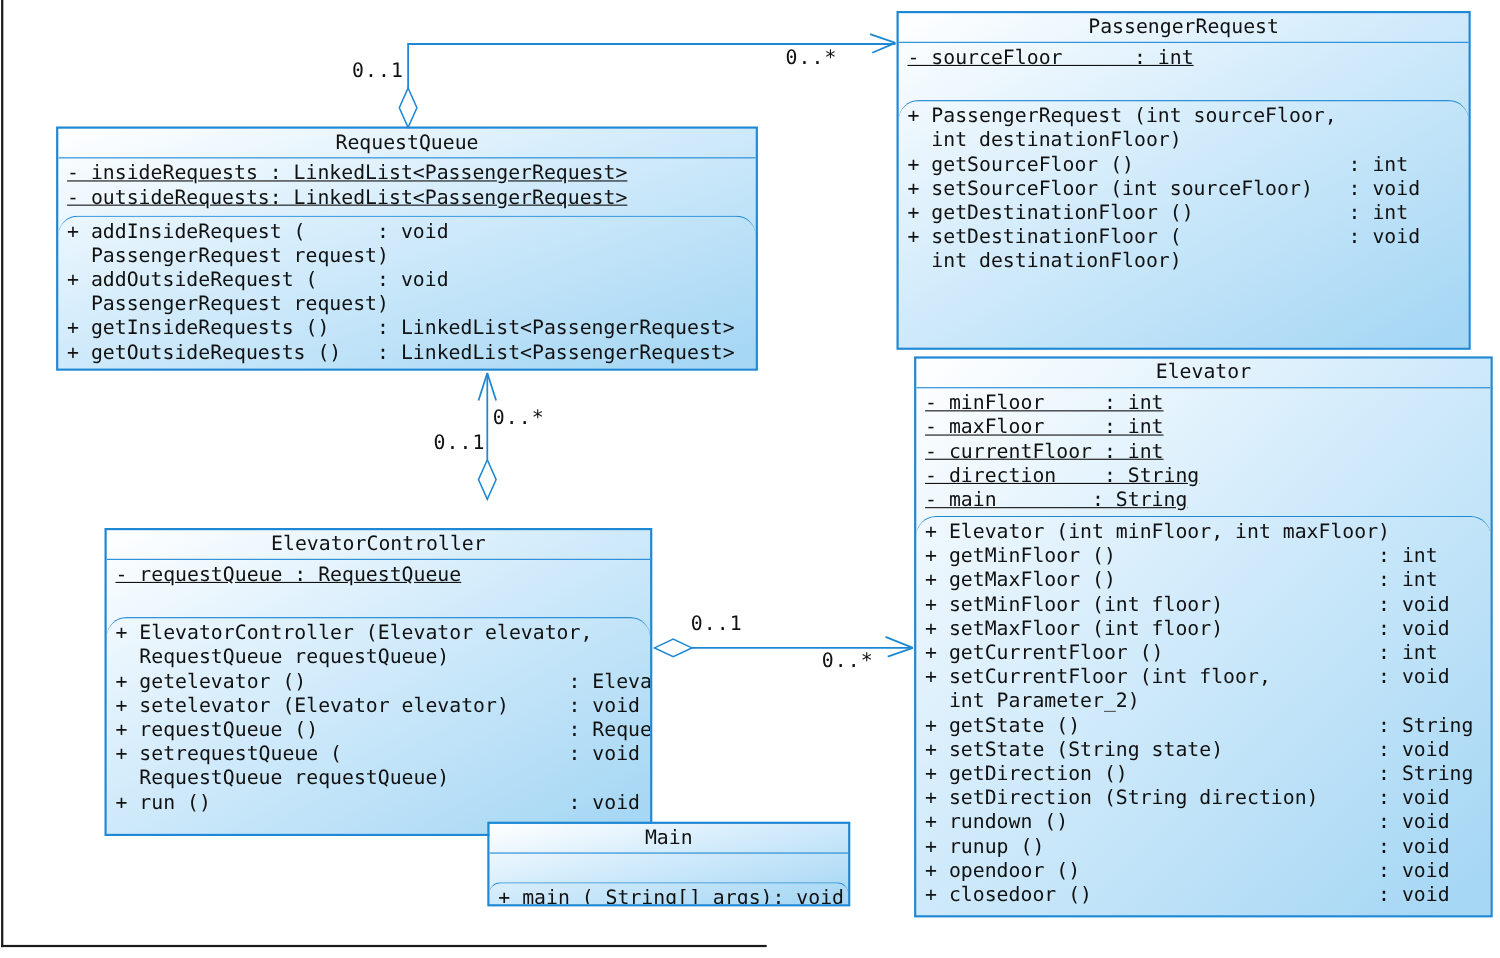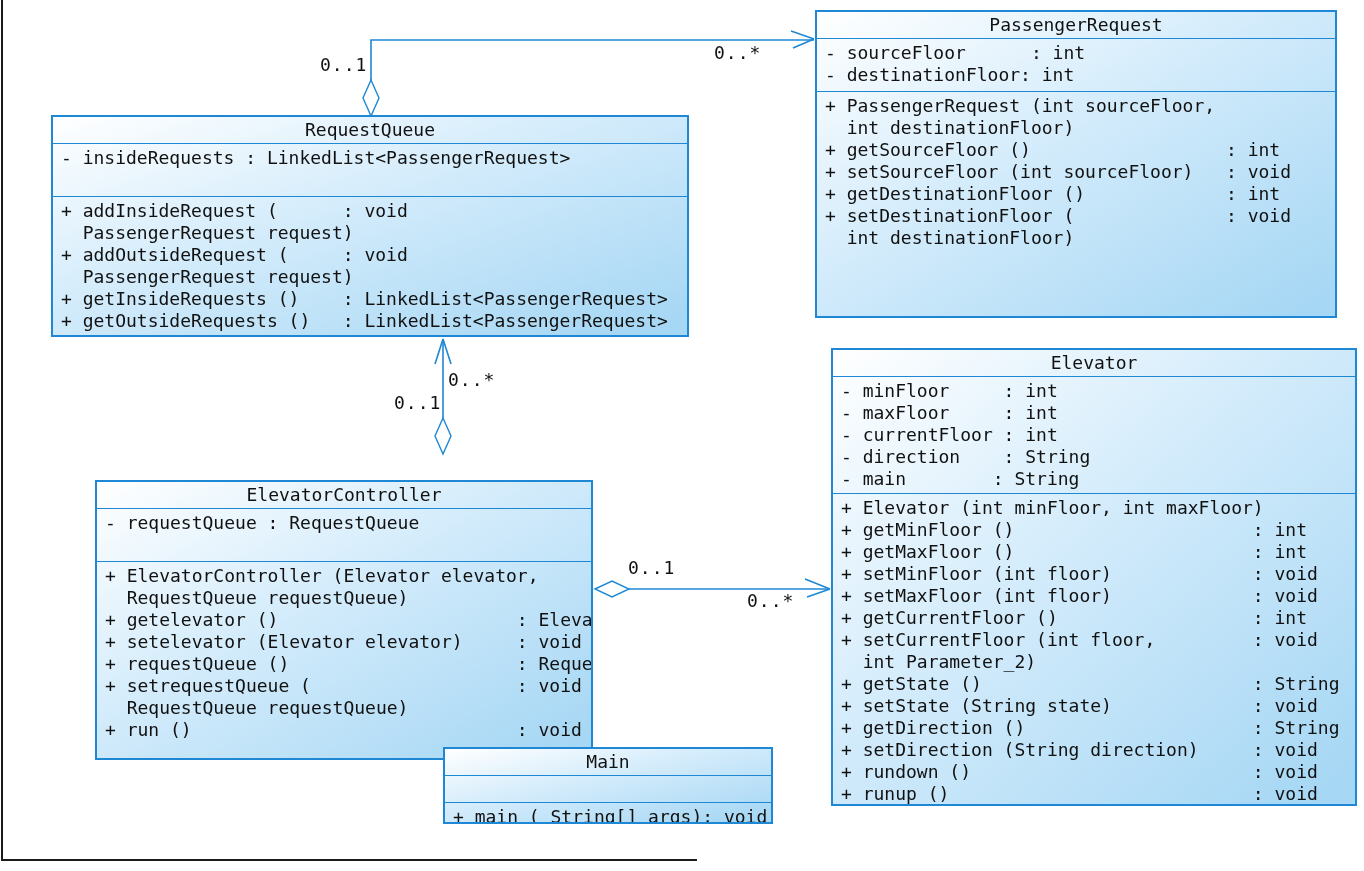--- a/index.html
+++ b/index.html
@@ -29,26 +29,26 @@
     display:flex;flex-direction:column;
     overflow:hidden;
   }
   .cls-title{
     height:26px;line-height:26px;text-align:center;
     font-size:18px;white-space:pre;flex:0 0 auto;
   }
   .cls-attrs{
     border-top:1px solid var(--line);
     flex:0 0 auto;box-sizing:border-box;
-    padding:3px 16px 0 8px;overflow:hidden;
+    padding:3px 16px 0 8px;overflow:hidden;text-decoration:underline;
   }
   .cls-methods{
     border-top:1px solid var(--line);
     flex:1 1 auto;box-sizing:border-box;
-    padding:3px 0 0 8px;overflow:hidden;
+    padding:3px 0 0 8px;overflow:hidden;border-radius:18px;
   }
   .code-line{
     font-size:18px;line-height:22px;white-space:pre;
   }
   .mult{
     position:absolute;font-size:18px;line-height:20px;
     letter-spacing:1px;color:var(--text);white-space:pre;
   }
 </style>
 </head>
@@ -77,37 +77,37 @@
       <polyline class="ln" points="629,589 829,589"></polyline>
       <polygon class="diamond" points="595,589 612,581 629,589 612,597"></polygon>
       <path class="ln" d="M830,589 L805,579 M830,589 L807,597"></path>
     </g>
   </svg>
 
   <div class="uml-class" style="left:815px;top:10px;width:522px;height:308px">
     <div class="cls-title">PassengerRequest</div>
     <div class="cls-attrs" style="height:53px">
         <div class="code-line">- sourceFloor      : int</div>
-        <div class="code-line">- destinationFloor: int</div>
       </div>
     <div class="cls-methods">
         <div class="code-line">+ PassengerRequest (int sourceFloor,</div>
         <div class="code-line">  int destinationFloor)</div>
         <div class="code-line">+ getSourceFloor ()                  : int</div>
         <div class="code-line">+ setSourceFloor (int sourceFloor)   : void</div>
         <div class="code-line">+ getDestinationFloor ()             : int</div>
         <div class="code-line">+ setDestinationFloor (              : void</div>
         <div class="code-line">  int destinationFloor)</div>
       </div>
   </div>
 
   <div class="uml-class" style="left:51px;top:115px;width:638px;height:222px">
     <div class="cls-title">RequestQueue</div>
     <div class="cls-attrs" style="height:53px">
         <div class="code-line">- insideRequests : LinkedList&lt;PassengerRequest&gt;</div>
+        <div class="code-line">- outsideRequests: LinkedList&lt;PassengerRequest&gt;</div>
       </div>
     <div class="cls-methods">
         <div class="code-line">+ addInsideRequest (      : void</div>
         <div class="code-line">  PassengerRequest request)</div>
         <div class="code-line">+ addOutsideRequest (     : void</div>
         <div class="code-line">  PassengerRequest request)</div>
         <div class="code-line">+ getInsideRequests ()    : LinkedList&lt;PassengerRequest&gt;</div>
         <div class="code-line">+ getOutsideRequests ()   : LinkedList&lt;PassengerRequest&gt;</div>
       </div>
   </div>
@@ -122,21 +122,21 @@
         <div class="code-line">  RequestQueue requestQueue)</div>
         <div class="code-line">+ getelevator ()                      : Elevator</div>
         <div class="code-line">+ setelevator (Elevator elevator)     : void</div>
         <div class="code-line">+ requestQueue ()                     : RequestQueue</div>
         <div class="code-line">+ setrequestQueue (                   : void</div>
         <div class="code-line">  RequestQueue requestQueue)</div>
         <div class="code-line">+ run ()                              : void</div>
       </div>
   </div>
 
-  <div class="uml-class" style="left:831px;top:348px;width:526px;height:458px">
+  <div class="uml-class" style="left:831px;top:324px;width:526px;height:510px">
     <div class="cls-title">Elevator</div>
     <div class="cls-attrs" style="height:117px">
         <div class="code-line">- minFloor     : int</div>
         <div class="code-line">- maxFloor     : int</div>
         <div class="code-line">- currentFloor : int</div>
         <div class="code-line">- direction    : String</div>
         <div class="code-line">- main        : String</div>
       </div>
     <div class="cls-methods">
         <div class="code-line">+ Elevator (int minFloor, int maxFloor)</div>

